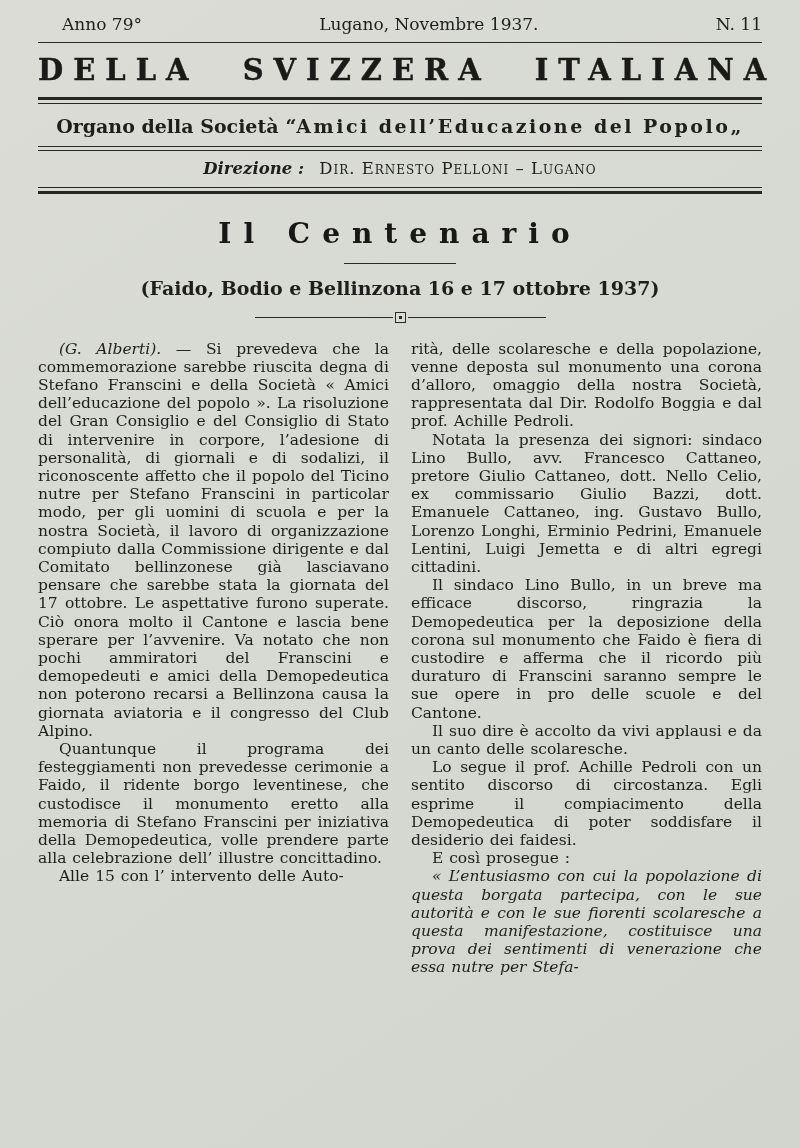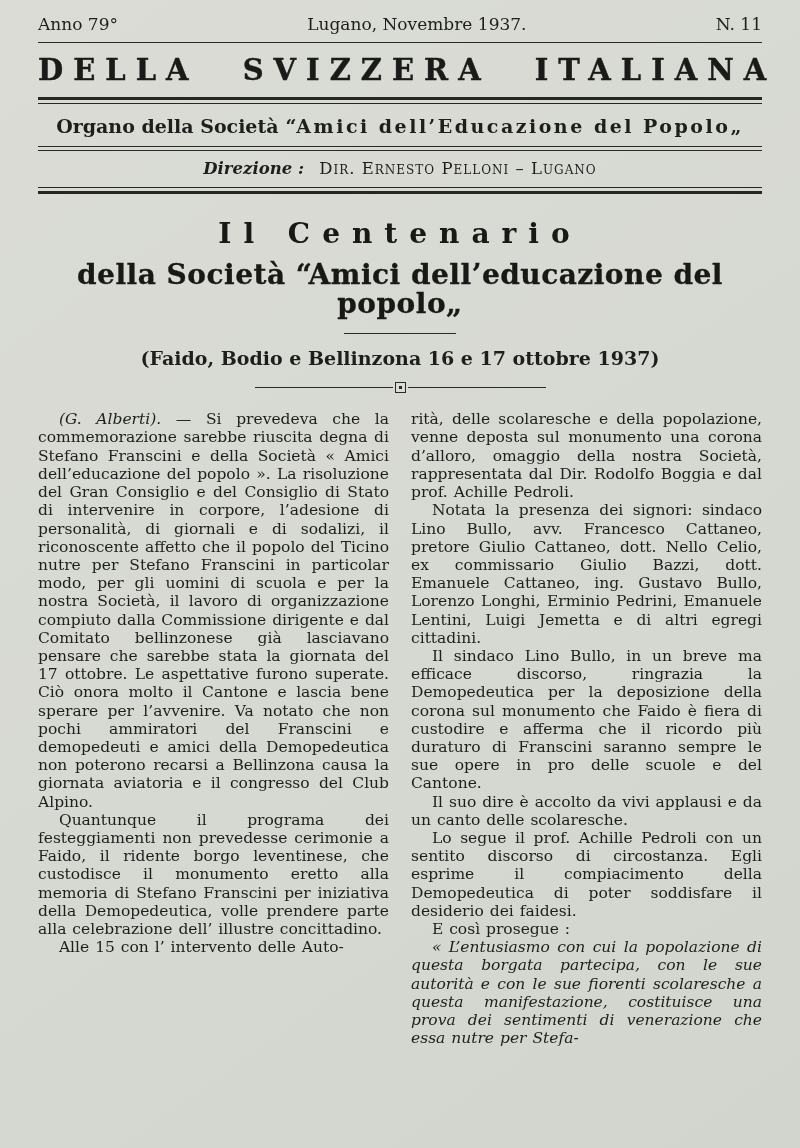--- a/index.html
+++ b/index.html
@@ -15,20 +15,21 @@
     background: linear-gradient(145deg, #dadcd5 0%, #d6d8d2 55%, #d2d4ce 100%);
     box-sizing: border-box;
     padding: 14px 38px 0 38px;
     overflow: hidden;
   }
 
   
   .topline {
     display: flex; justify-content: space-between; align-items: flex-end;
     font-size: 17px;
+    margin-left: 24px;
   }
   .rule-thin { border-top: 1.6px solid #2a2a28; margin-top: 8px; }
 
   
   .masthead {
     margin: 12px 0 0 0;
     font-size: 74px; font-weight: bold; line-height: 1;
     text-align: center; letter-spacing: 11px; white-space: nowrap;
     color: #161614;
     -webkit-text-stroke: 1.2px #161614;
@@ -115,21 +116,20 @@
   </div>
   <div class="rule-mid"></div>
 
   <div class="direction">
     <span class="dir-label">Direzione :</span>
     <span class="dir-value">Dir. Ernesto Pelloni  –  Lugano</span>
   </div>
   <div class="rule-heavy"></div>
 
   <h2 class="article-title">Il Centenario</h2>
-  <h3 class="article-subtitle">della Società “Amici dell’educazione del popolo„</h3>
   <div class="subtitle-rule"></div>
   <div class="dateline">(Faido, Bodio e Bellinzona 16 e 17 ottobre 1937)</div>
 
   <div class="ornament">
     <span class="orn-line"></span>
     <span class="orn-box">
         <span class="orn-dot"></span>
       </span>
     <span class="orn-line"></span>
   </div>

